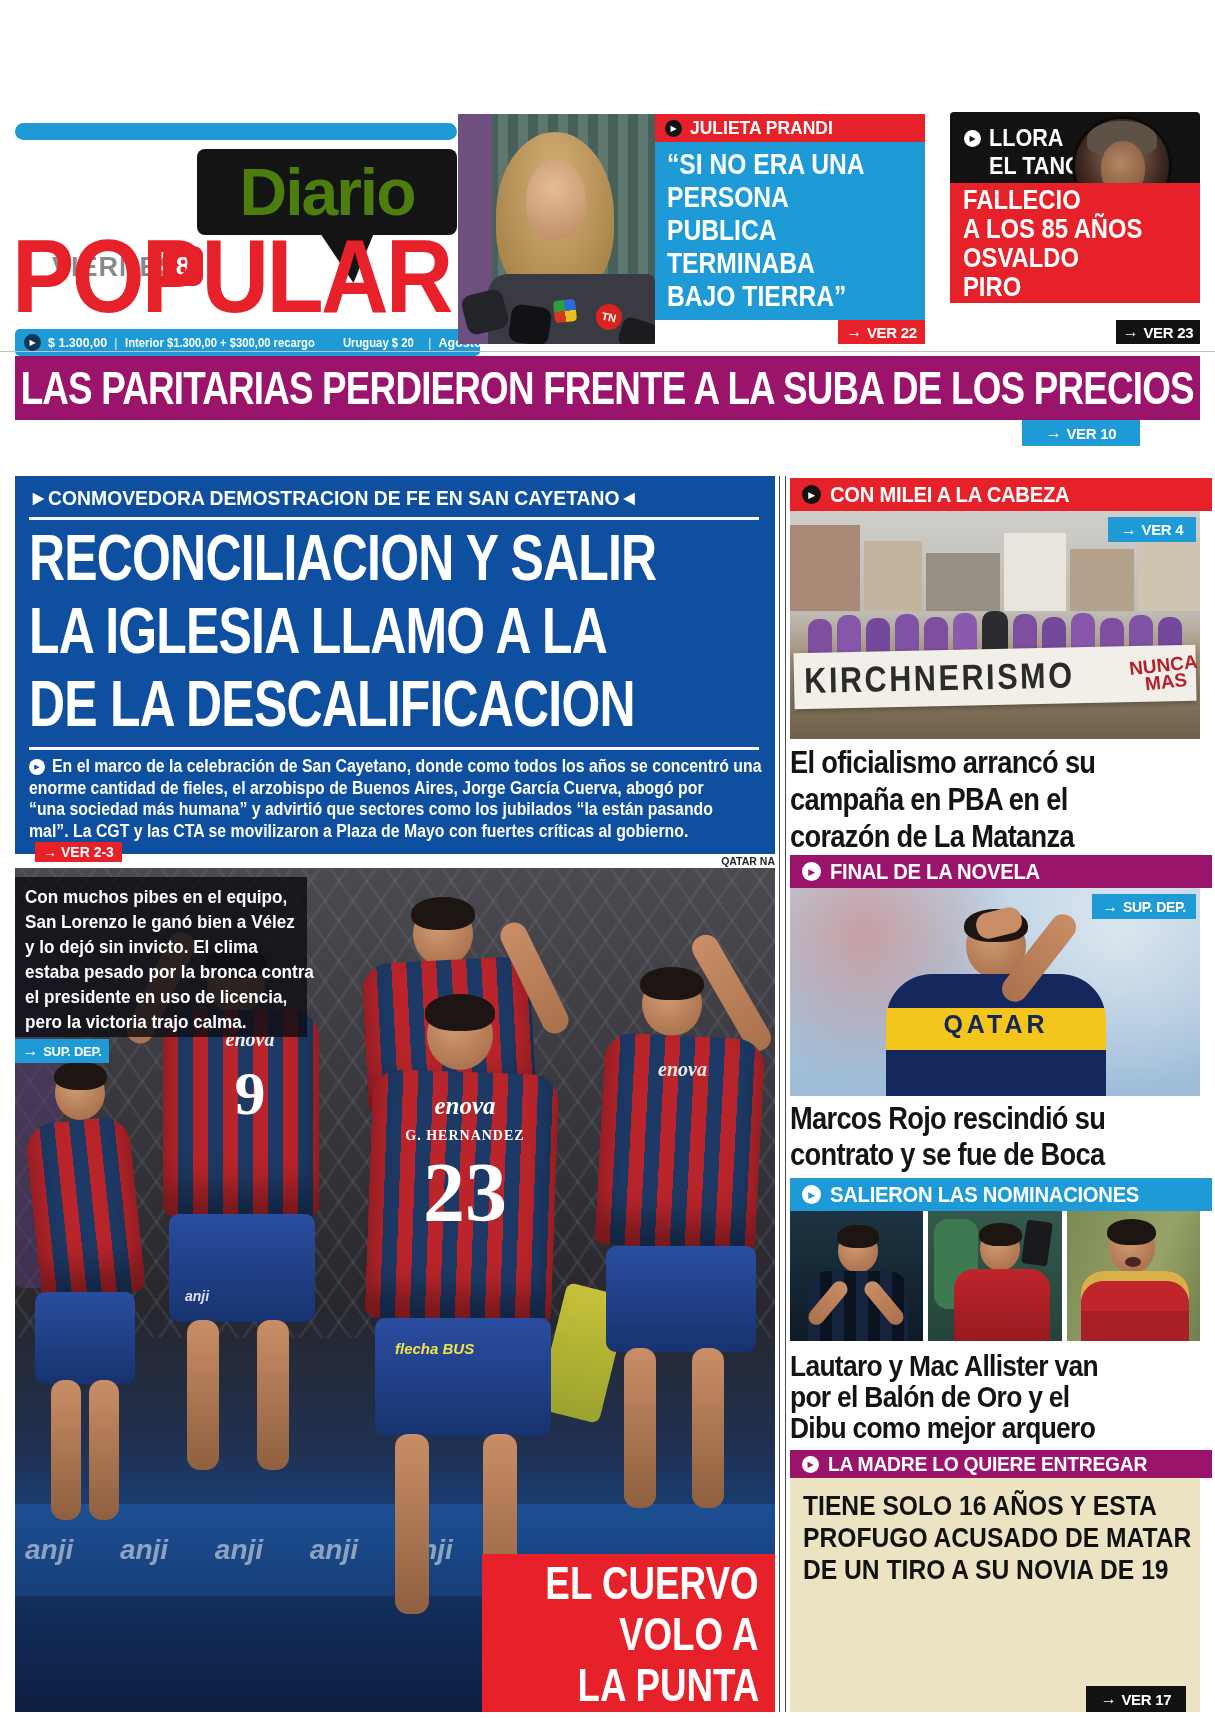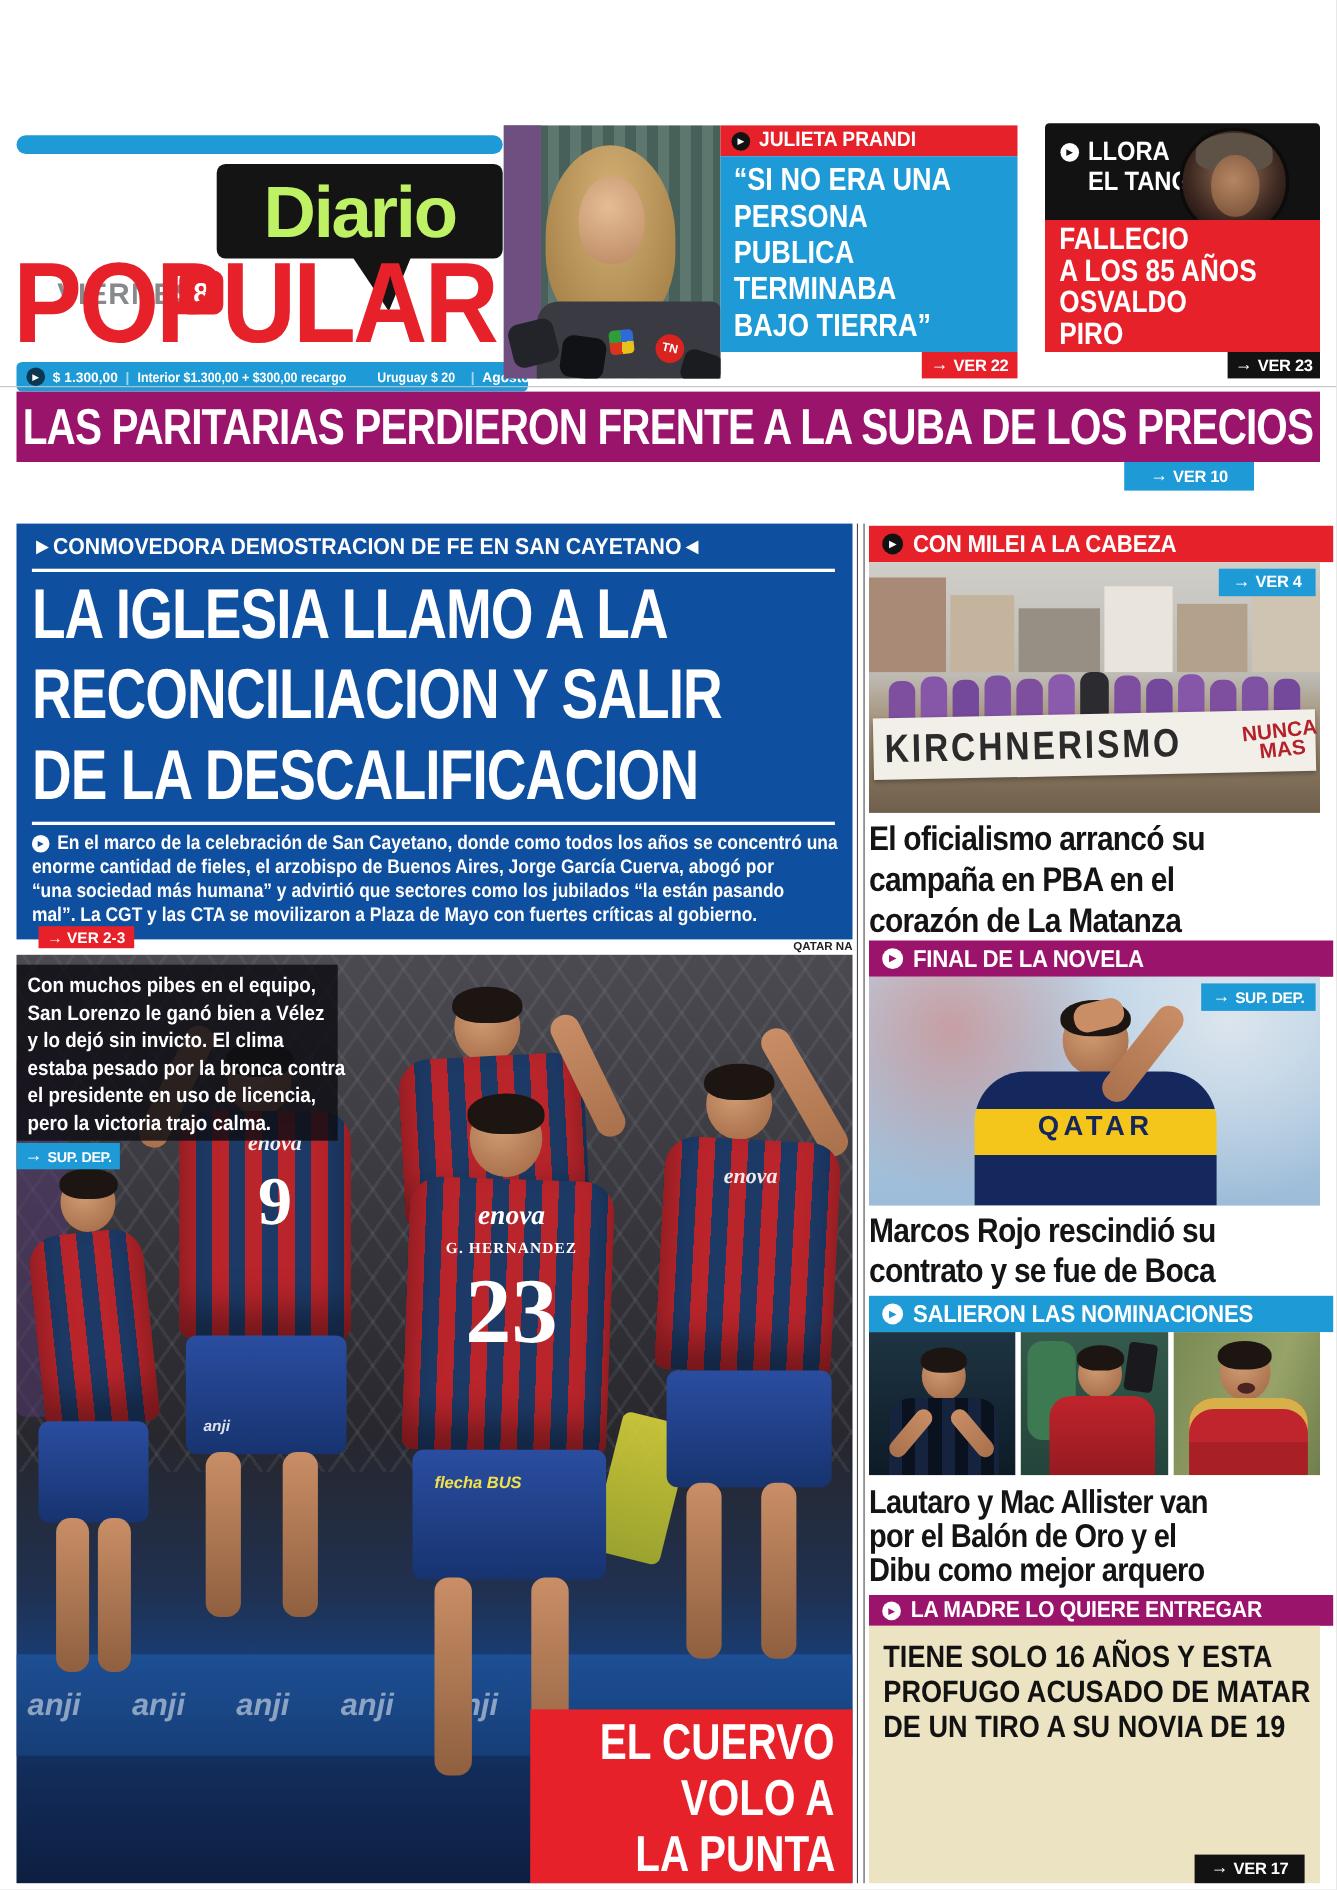--- a/index.html
+++ b/index.html
@@ -49,21 +49,21 @@
 
   <div class="abs" style="left:0;top:0;width:480px;height:356px;">
     <div class="abs" style="left:15px;top:123px;width:442px;height:17px;border-radius:9px;background:#1e9ad6;"></div>
     <span class="abs b" style="left:52px;top:252px;font-size:27px;color:#87898c;letter-spacing:1px;">VIERNES</span>
     <div class="abs b" style="left:163px;top:246px;width:40px;height:40px;border-radius:9px;background:#e62129;color:#fff;
                 display:flex;align-items:center;justify-content:center;font-size:26px;">
       <span>8</span>
     </div>
     <div class="abs" style="left:197px;top:149px;width:260px;height:86px;background:#141414;border-radius:8px;
                 display:flex;align-items:center;justify-content:center;">
-      <span class="b" style="color:#bef264;font-size:66px;letter-spacing:-2px;">Diario</span>
+      <span class="b" style="color:#4d7c0f;font-size:66px;letter-spacing:-2px;">Diario</span>
     </div>
     <div class="abs" style="left:320px;top:233px;width:54px;height:50px;background:#141414;
                 clip-path:polygon(0 0,100% 0,62% 100%);"></div>
     <span class="abs b cnd s90" style="left:12px;top:224px;font-size:104px;line-height:104px;color:#e62129;letter-spacing:-3px;">POPULAR</span>
     <div class="abs" style="left:15px;top:329px;width:465px;height:27px;border-radius:5px;background:#1e9ad6;
                 display:flex;align-items:center;gap:7px;padding:0 9px;box-sizing:border-box;color:#fff;
                 font-size:12.5px;font-weight:bold;white-space:nowrap;overflow:hidden;">
       <span class="play play-navy">▶</span>
       <span>$ 1.300,00</span>
       <span style="opacity:.6;">|</span>
@@ -117,21 +117,21 @@
     </div>
     <div style="padding-left:25px;">
       <span class="b cnd s90" style="color:#fff;font-size:24px;line-height:28px;">EL TANGO</span>
     </div>
   </div>
   <div class="abs" style="left:1072px;top:116px;width:94px;height:94px;border-radius:50%;border:3px solid #0b0b0b;
               background:radial-gradient(circle at 50% 42%,#7a5a48 18%,#402a22 55%,#15100d 85%);overflow:hidden;">
     <div class="abs" style="left:12px;top:2px;width:70px;height:34px;border-radius:50% 50% 30% 30%;background:#5e5247;"></div>
     <div class="abs" style="left:26px;top:22px;width:44px;height:56px;border-radius:48%;background:radial-gradient(circle at 45% 40%,#b68663,#7e563c 85%);"></div>
   </div>
-  <div class="abs" style="left:950px;top:200px;width:250px;height:120px;background:#e62129;padding:2px 0 0 13px;box-sizing:border-box;">
+  <div class="abs" style="left:950px;top:183px;width:250px;height:120px;background:#e62129;padding:2px 0 0 13px;box-sizing:border-box;">
     <div><span class="b cnd s85" style="color:#fff;font-size:28px;line-height:29px;">FALLECIO</span></div>
     <div><span class="b cnd s85" style="color:#fff;font-size:28px;line-height:29px;">A LOS 85 AÑOS</span></div>
     <div><span class="b cnd s85" style="color:#fff;font-size:28px;line-height:29px;">OSVALDO</span></div>
     <div><span class="b cnd s85" style="color:#fff;font-size:28px;line-height:29px;">PIRO</span></div>
   </div>
   <div class="ver bg-black" style="left:1116px;top:320px;width:84px;height:24px;">
     <span class="arr">→</span>
     <span>VER 23</span>
   </div>
 
@@ -141,22 +141,22 @@
     <span class="b cnd s80 orc" style="color:#fff;font-size:46px;letter-spacing:-1px;">LAS PARITARIAS PERDIERON FRENTE A LA SUBA DE LOS PRECIOS</span>
   </div>
   <div class="ver bg-cyan" style="left:1022px;top:420px;width:118px;height:26px;">
     <span class="arr">→</span>
     <span>VER 10</span>
   </div>
 
   <div class="abs" style="left:15px;top:476px;width:760px;height:378px;background:#0f4fa0;padding:10px 14px;box-sizing:border-box;">
     <div><span class="b cnd s92" style="color:#fff;font-size:21px;">►CONMOVEDORA DEMOSTRACION DE FE EN SAN CAYETANO◄</span></div>
     <div style="width:730px;height:3px;background:#fff;margin:7px 0 2px 0;"></div>
+    <div><span class="b cnd s78" style="color:#fff;font-size:64px;line-height:73px;letter-spacing:-1px;">RECONCILIACION Y SALIR</span></div>
     <div><span class="b cnd s78" style="color:#fff;font-size:64px;line-height:73px;letter-spacing:-1px;">LA IGLESIA LLAMO A LA</span></div>
-    <div><span class="b cnd s78" style="color:#fff;font-size:64px;line-height:73px;letter-spacing:-1px;">RECONCILIACION Y SALIR</span></div>
     <div><span class="b cnd s78" style="color:#fff;font-size:64px;line-height:73px;letter-spacing:-1px;">DE LA DESCALIFICACION</span></div>
     <div style="width:730px;height:3px;background:#fff;margin:6px 0 6px 0;"></div>
     <div style="display:flex;align-items:flex-start;gap:7px;">
       <span class="play play-white-royal" style="width:16px;height:16px;font-size:7px;margin-top:3px;">▶</span>
       <span class="b cnd s88" style="color:#fff;font-size:18px;line-height:21.5px;">En el marco de la celebración de San Cayetano, donde como todos los años se concentró una</span>
     </div>
     <div><span class="b cnd s88" style="color:#fff;font-size:18px;line-height:21.5px;">enorme cantidad de fieles, el arzobispo de Buenos Aires, Jorge García Cuerva, abogó por</span></div>
     <div><span class="b cnd s88" style="color:#fff;font-size:18px;line-height:21.5px;">“una sociedad más humana” y advirtió que sectores como los jubilados “la están pasando</span></div>
     <div>
       <span class="b cnd s88" style="color:#fff;font-size:18px;line-height:21.5px;">mal”. La CGT y las CTA se movilizaron a Plaza de Mayo con fuertes críticas al gobierno.</span>

